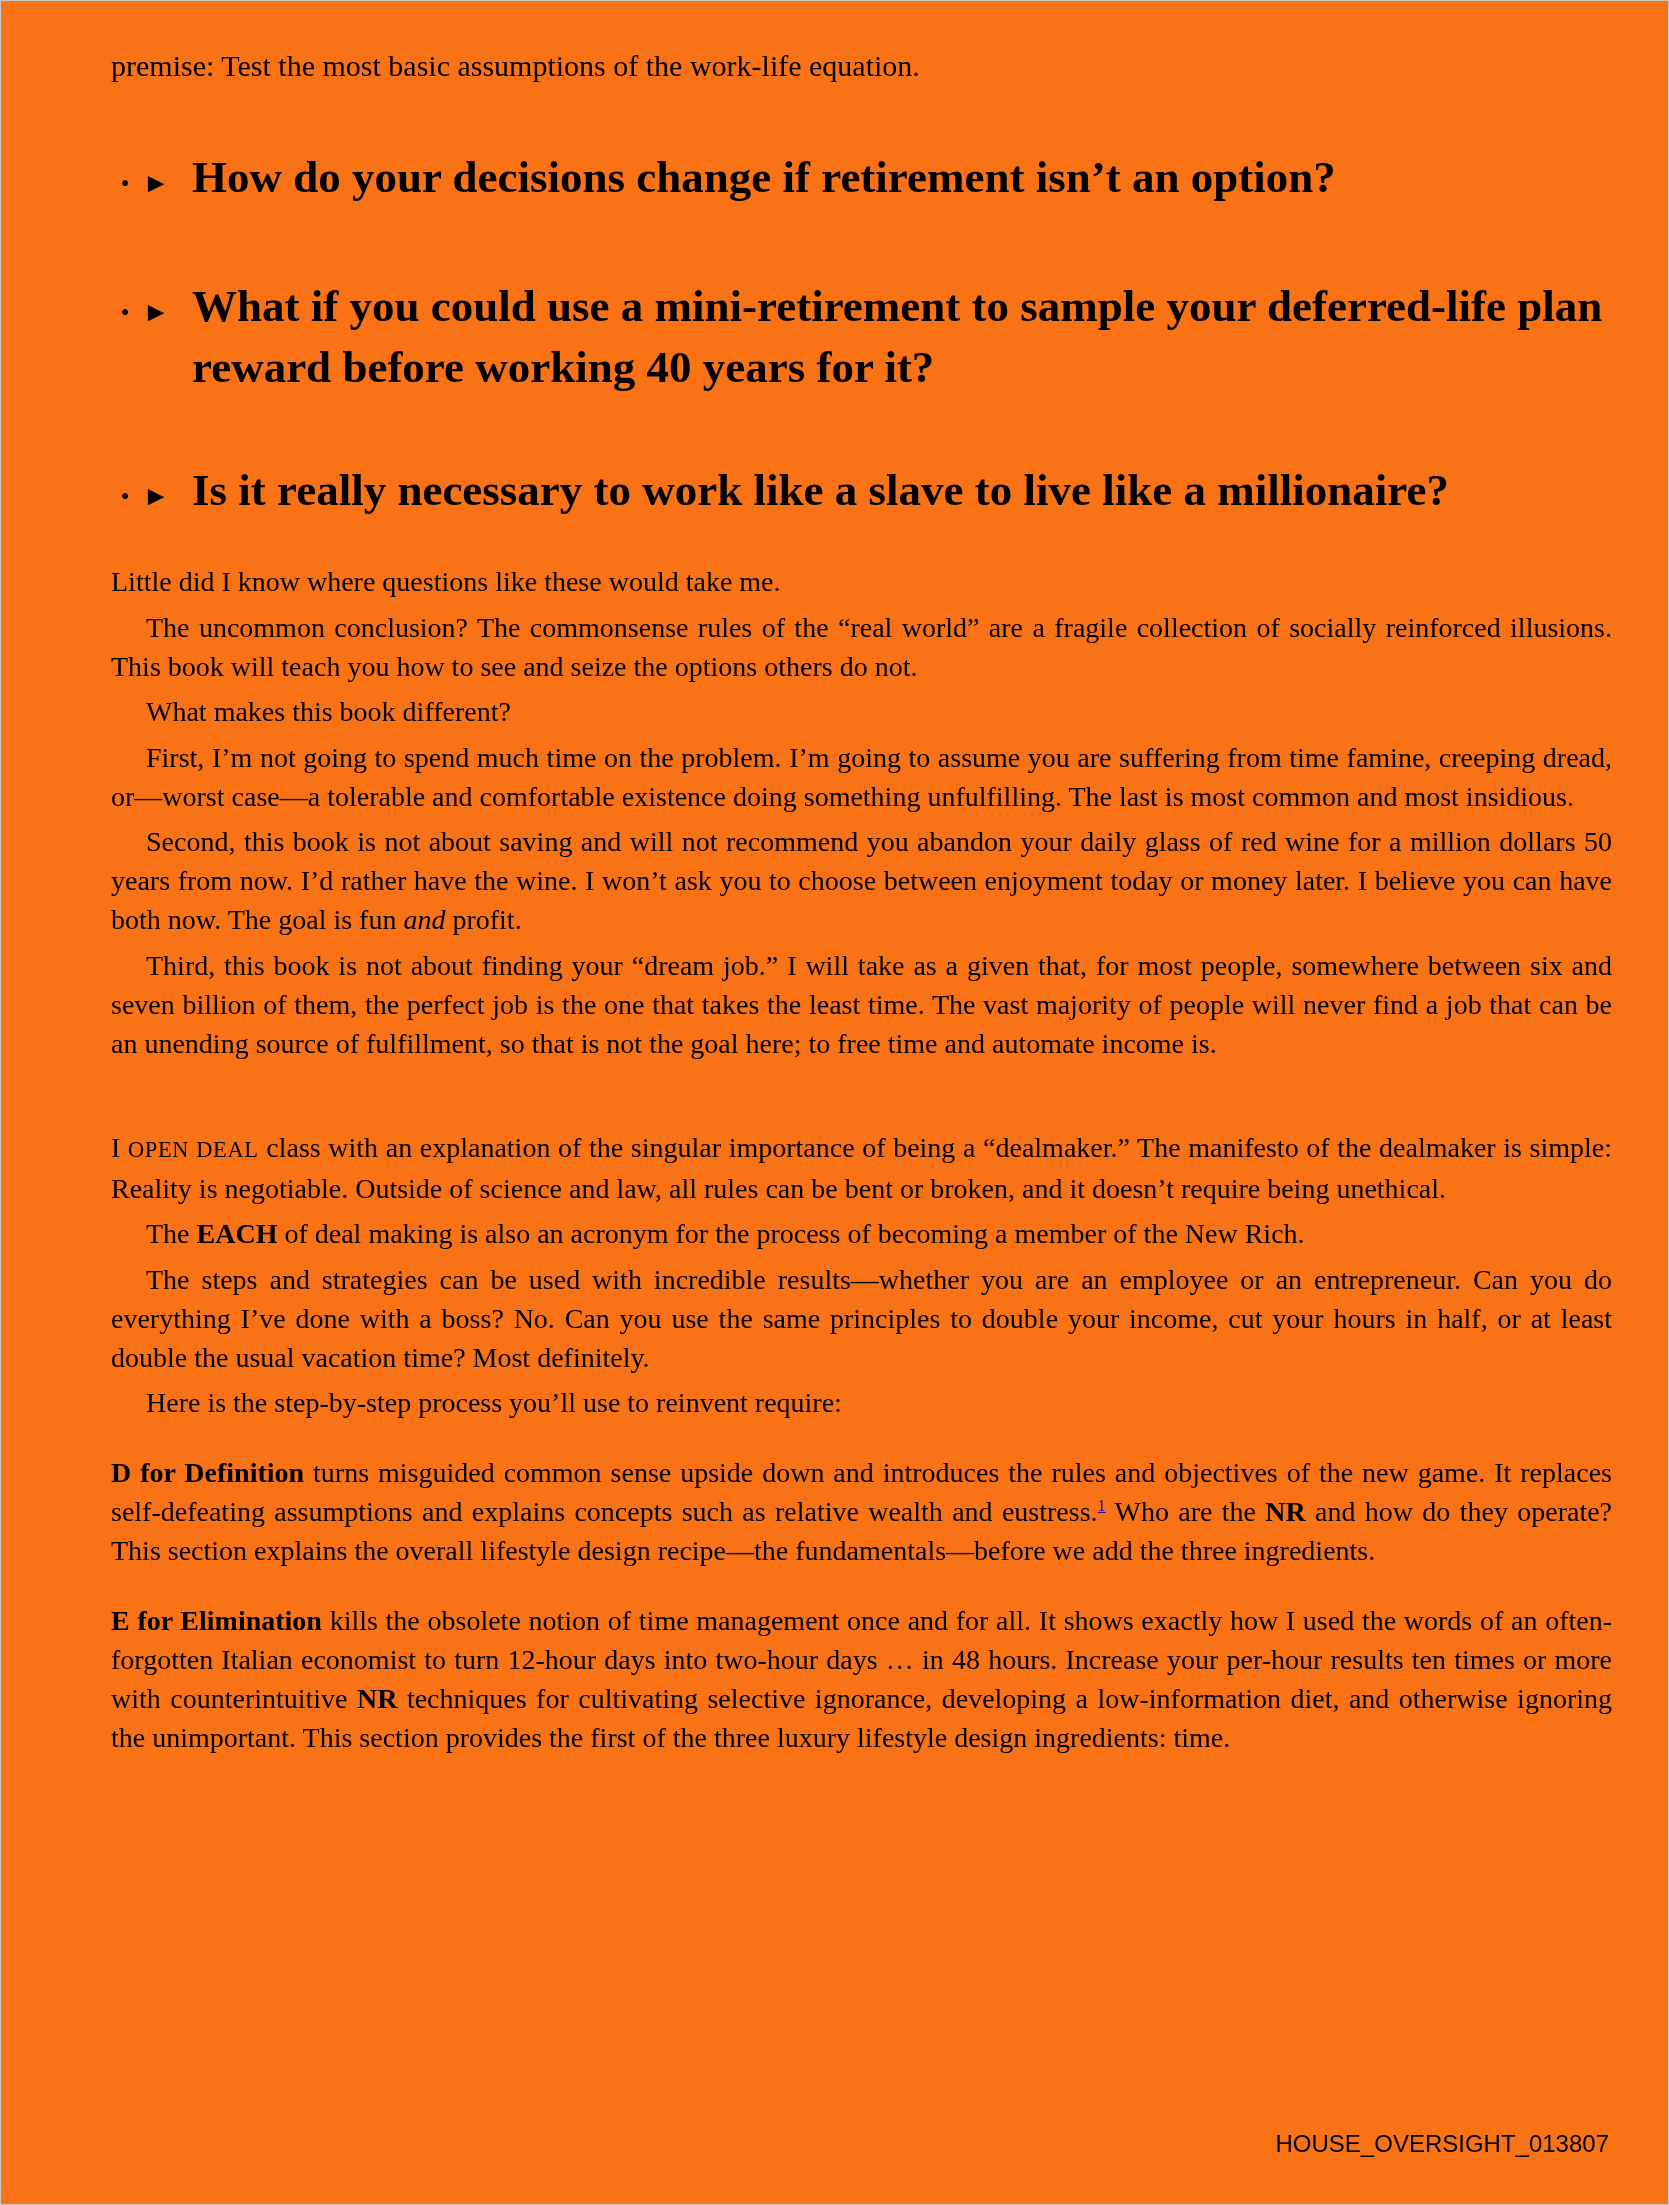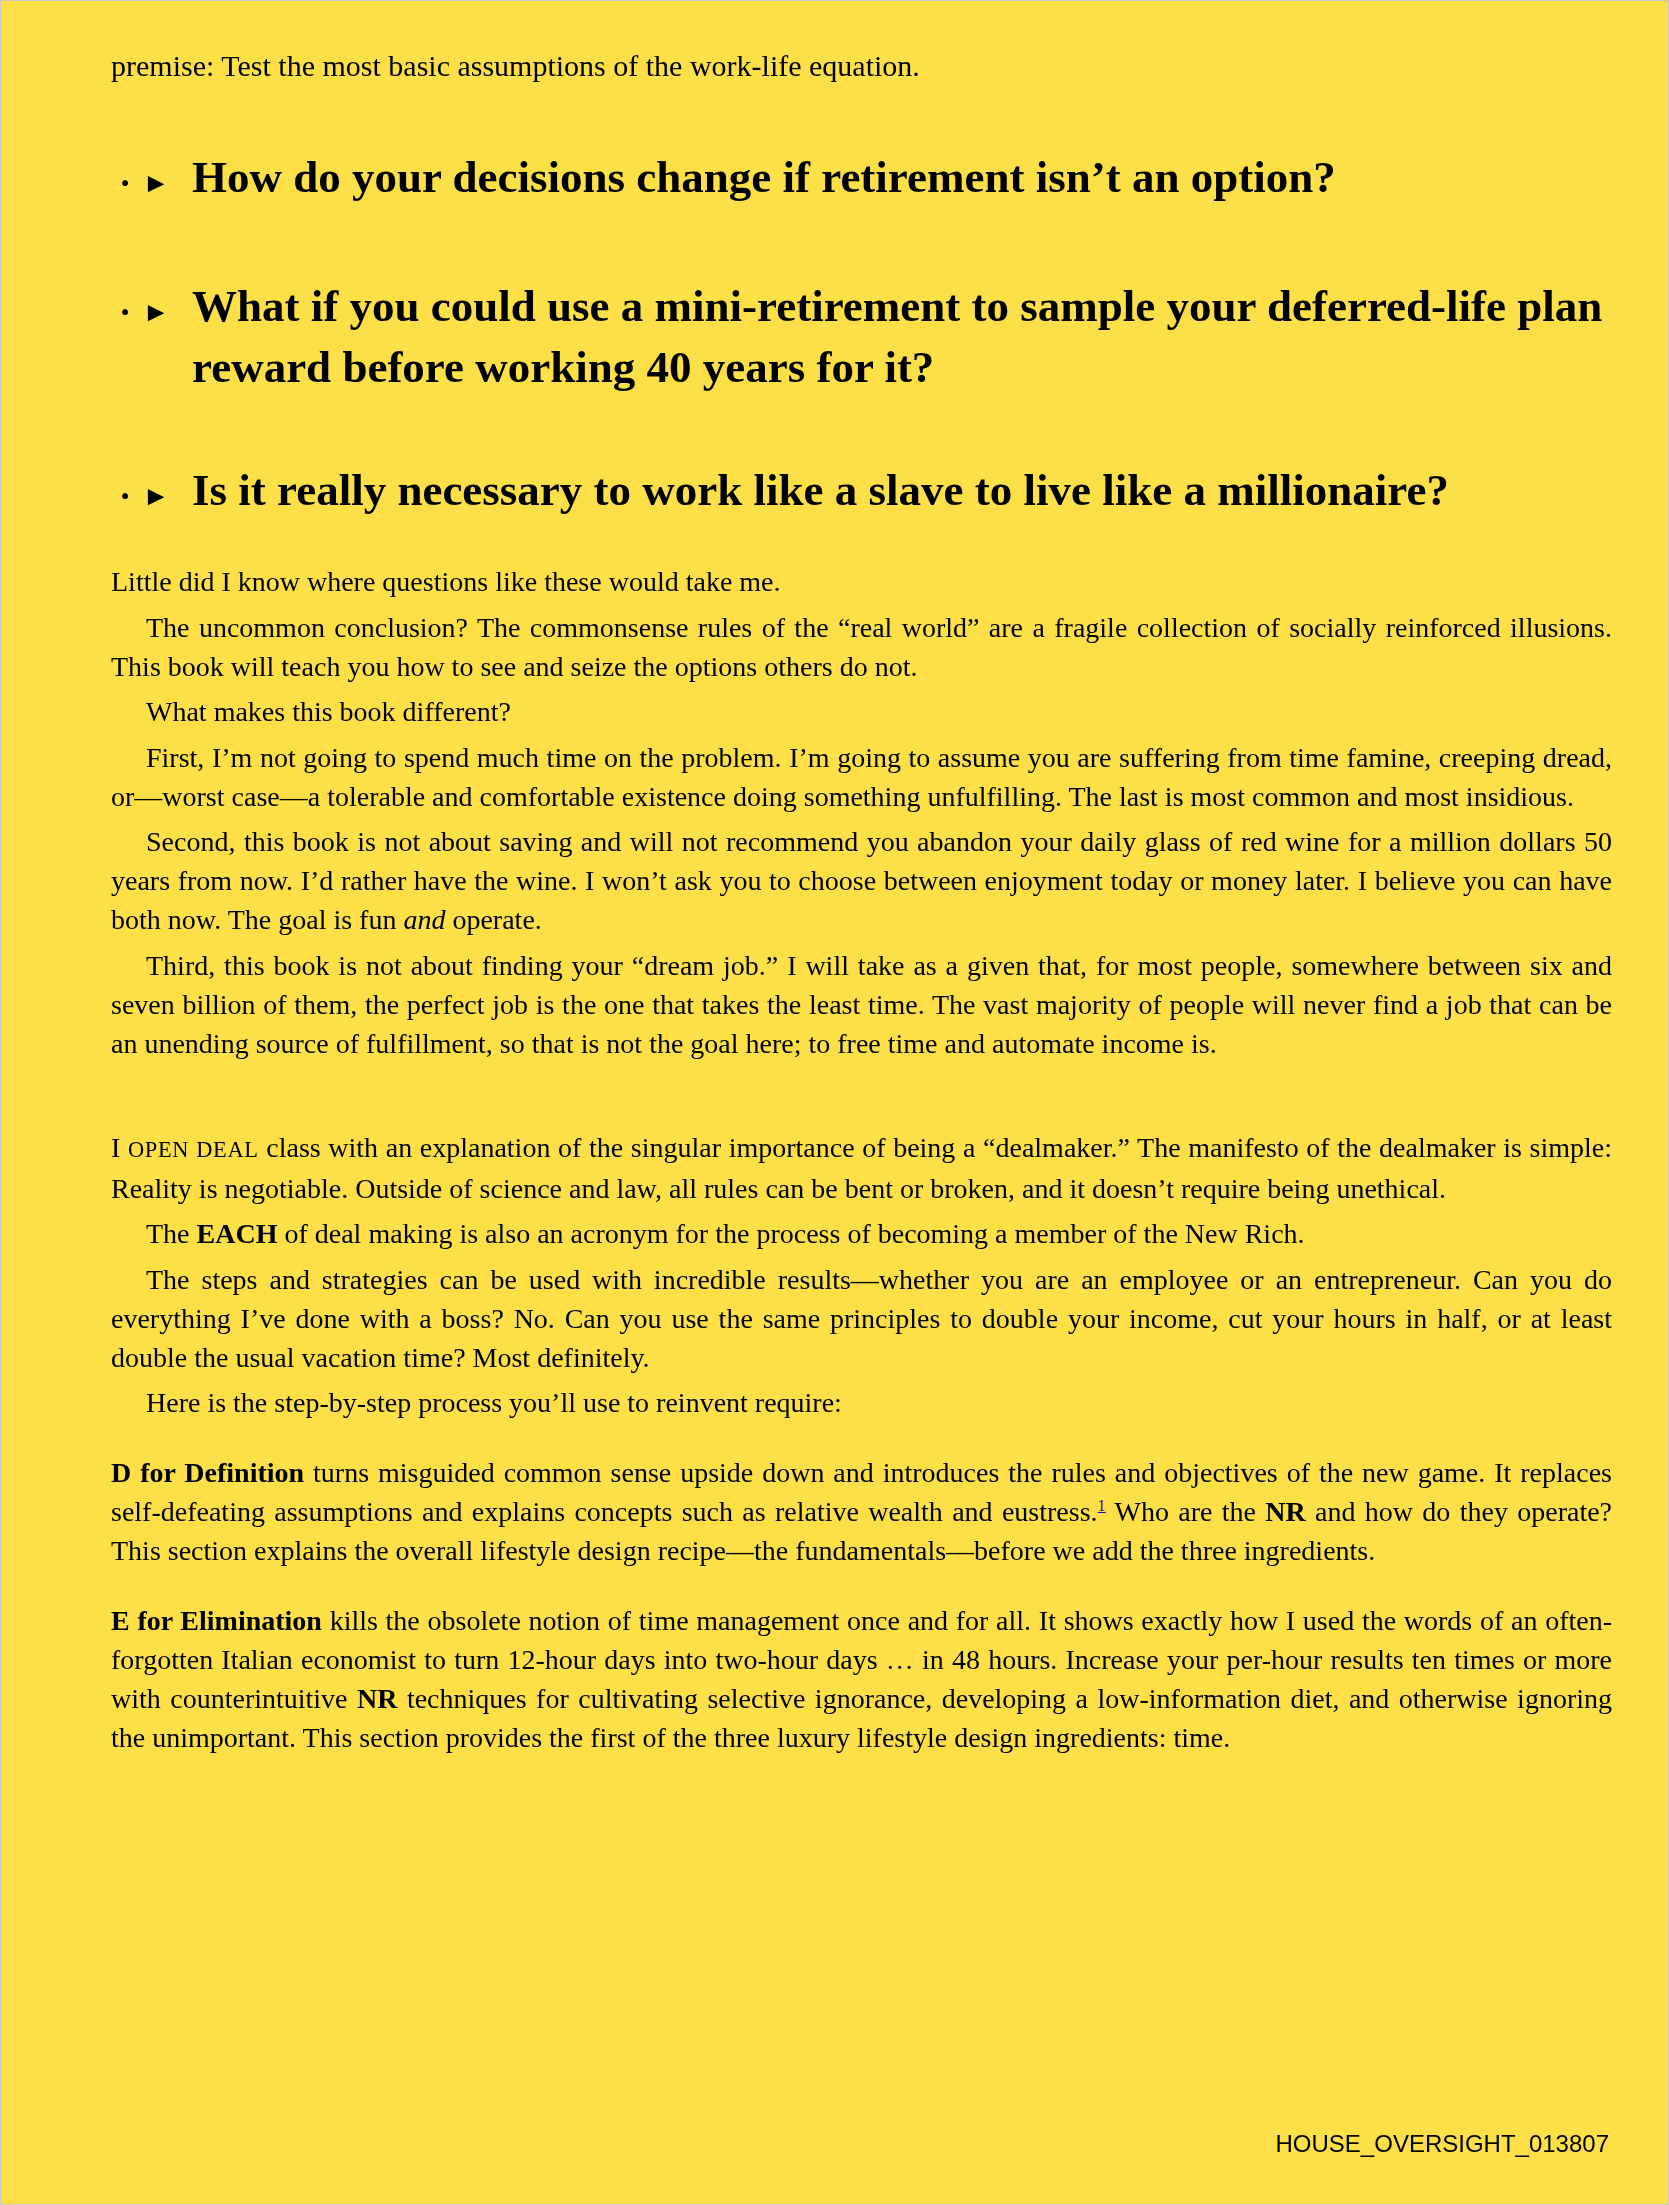--- a/index.html
+++ b/index.html
@@ -4,21 +4,21 @@
 <style>
   html, body {
     margin: 0;
     padding: 0;
     background: #ffffff;
   }
   .page {
     position: relative;
     width: 1669px;
     height: 2205px;
-    background: #fde047;
+    background: #f97316;
     box-sizing: border-box;
     border: 0.7px solid #c9c9c9;
     font-family: "Liberation Serif", "DejaVu Serif", serif;
     color: #000000;
     overflow: hidden;
   }
   .content {
     position: absolute;
     left: 110px;
     top: 45px;
@@ -133,21 +133,21 @@
         <span class="bullet-text">Is it really necessary to work like a slave to live like a millionaire?</span>
       </div>
 
     </div>
 
     <div class="paragraphs" id="paragraphs">
         <p class="para"><span>Little did I know where questions like these would take me.</span></p>
         <p class="para indent"><span>The uncommon conclusion? The commonsense rules of the “real world” are a fragile collection of socially reinforced illusions. This book will teach you how to see and seize the options others do not.</span></p>
         <p class="para indent"><span>What makes this book different?</span></p>
         <p class="para indent"><span>First, I’m not going to spend much time on the problem. I’m going to assume you are suffering from time famine, creeping dread, or—worst case—a tolerable and comfortable existence doing something unfulfilling. The last is most common and most insidious.</span></p>
-        <p class="para indent"><span>Second, this book is not about saving and will not recommend you abandon your daily glass of red wine for a million dollars 50 years from now. I’d rather have the wine. I won’t ask you to choose between enjoyment today or money later. I believe you can have both now. The goal is fun </span><span class="i">and</span><span> operate.</span></p>
+        <p class="para indent"><span>Second, this book is not about saving and will not recommend you abandon your daily glass of red wine for a million dollars 50 years from now. I’d rather have the wine. I won’t ask you to choose between enjoyment today or money later. I believe you can have both now. The goal is fun </span><span class="i">and</span><span> profit.</span></p>
         <p class="para indent"><span>Third, this book is not about finding your “dream job.” I will take as a given that, for most people, somewhere between six and seven billion of them, the perfect job is the one that takes the least time. The vast majority of people will never find a job that can be an unending source of fulfillment, so that is not the goal here; to free time and automate income is.</span></p>
         <p class="para gap-section"><span>I </span><span class="sc">OPEN DEAL</span><span> class with an explanation of the singular importance of being a “dealmaker.” The manifesto of the dealmaker is simple: Reality is negotiable. Outside of science and law, all rules can be bent or broken, and it doesn’t require being unethical.</span></p>
         <p class="para indent"><span>The </span><span class="b">EACH</span><span> of deal making is also an acronym for the process of becoming a member of the New Rich.</span></p>
         <p class="para indent"><span>The steps and strategies can be used with incredible results—whether you are an employee or an entrepreneur. Can you do everything I’ve done with a boss? No. Can you use the same principles to double your income, cut your hours in half, or at least double the usual vacation time? Most definitely.</span></p>
         <p class="para indent"><span>Here is the step-by-step process you’ll use to reinvent require:</span></p>
         <p class="para gap-item"><span class="b">D for Definition</span><span> turns misguided common sense upside down and introduces the rules and objectives of the new game. It replaces self-defeating assumptions and explains concepts such as relative wealth and eustress.</span><span class="sup">1</span><span> Who are the </span><span class="b">NR</span><span> and how do they operate? This section explains the overall lifestyle design recipe—the fundamentals—before we add the three ingredients.</span></p>
         <p class="para gap-item"><span class="b">E for Elimination</span><span> kills the obsolete notion of time management once and for all. It shows exactly how I used the words of an often-forgotten Italian economist to turn 12-hour days into two-hour days … in 48 hours. Increase your per-hour results ten times or more with counterintuitive </span><span class="b">NR</span><span> techniques for cultivating selective ignorance, developing a low-information diet, and otherwise ignoring the unimportant. This section provides the first of the three luxury lifestyle design ingredients: time.</span></p>
       </div>
 
   </div>

